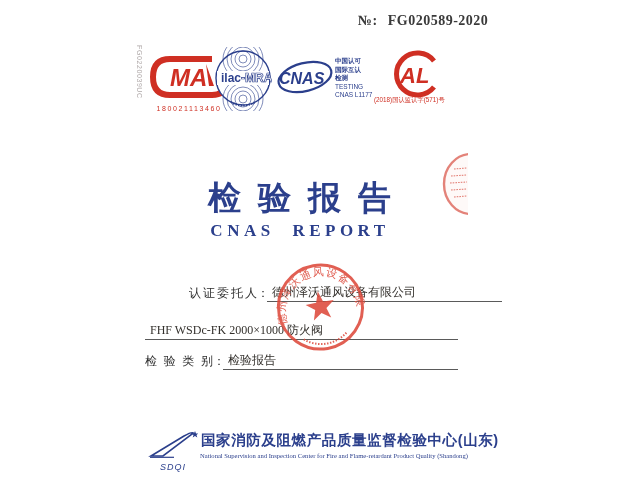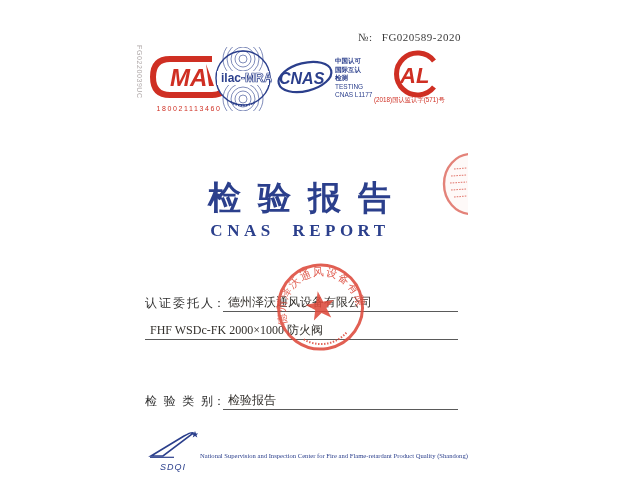--- a/index.html
+++ b/index.html
@@ -2,21 +2,21 @@
 <html><head>
 <meta charset="utf-8">
 <title></title>
 <style>
   html,body{margin:0;padding:0;background:#fbfbfa;}
   .page{position:relative;width:640px;height:480px;background:#ffffff;overflow:hidden;
         font-family:"Liberation Serif","DejaVu Serif",serif;color:#222;}
   .abs{position:absolute;}
 
   
-  .report-no{top:31px;left:358px;font-size:11px;color:#3a3a3a;letter-spacing:.5px;}
+  .report-no{top:13px;left:358px;font-size:14px;color:#3a3a3a;letter-spacing:.5px;font-weight:bold;}
 
   
   .vert-code{top:45px;left:143px;font-size:7px;color:#b0a9a9;letter-spacing:.6px;
              transform:rotate(90deg);transform-origin:top left;white-space:nowrap;
              font-family:"Liberation Sans",sans-serif;}
 
   
   .cma{top:54px;left:148px;width:82px;text-align:center;}
   .cma-num{font-size:7px;color:#cf2f23;letter-spacing:1.6px;margin-top:1px;
            font-family:"Liberation Sans",sans-serif;white-space:nowrap;}
@@ -120,28 +120,28 @@
     <svg width="56" height="48" viewBox="0 0 56 48">
       <path d="M 47,11 A 21,21 0 1 0 47,37" fill="none" stroke="#cf2f23" stroke-width="5"></path>
       <text x="13" y="33" font-size="22" font-weight="bold" font-style="italic" fill="#cf2f23" font-family="Liberation Sans, sans-serif">AL</text>
     </svg>
   </div>
   <div class="abs cal-caption">(2018)国认监认字(571)号</div>
 
   <div class="abs title-cn">检验报告</div>
   <div class="abs title-en">CNAS REPORT</div>
 
-  <div class="field-row" style="top:294px;">
+  <div class="field-row" style="top:284px;margin-left:44px;">
     <span class="f-label"><span class="jt">认证委托人</span><span>：</span></span>
     <span class="f-value">德州泽沃通风设备有限公司</span>
   </div>
   <div class="field-row" style="top:322px;">
     <span class="f-value">FHF WSDc-FK 2000×1000 防火阀</span>
   </div>
-  <div class="field-row" style="top:352px;margin-top:40px;">
+  <div class="field-row" style="top:352px;">
     <span class="f-label"><span class="jt">检验类别</span><span>：</span></span>
     <span class="f-value">检验报告</span>
   </div>
 
   <div class="abs seal">
     <svg width="92" height="92" viewBox="0 0 92 92">
       <circle cx="46" cy="45" r="42" fill="none" stroke="#dd4a3c" stroke-width="3"></circle>
       <defs>
         <path id="sealArc" d="M 11,58 A 36,36 0 1 1 81,58" fill="none"></path>
       </defs>
@@ -167,15 +167,16 @@
   </div>
 
   <div class="abs sdqi">
     <svg width="50" height="28" viewBox="0 0 50 28">
       <path d="M 3,26 L 36,6 Q 44,1.5 45.5,3 L 15,26 Z" fill="#ffffff" stroke="#2b3f8c" stroke-width="1.6"></path>
       <polygon points="47,1 48,3.4 50.5,3.4 48.5,5 49.3,7.4 47,6 44.7,7.4 45.5,5 43.5,3.4 46,3.4" fill="#2b3f8c"></polygon>
       <line x1="2" y1="27.3" x2="26" y2="27.3" stroke="#2b3f8c" stroke-width="1.2"></line>
     </svg>
     <div class="sdqi-text">SDQI</div>
   </div>
+  <div class="abs center-cn">国家消防及阻燃产品质量监督检验中心(山东)</div>
   <div class="abs center-en">National Supervision and Inspection Center for Fire and Flame-retardant Product Quality (Shandong)</div>
 
 </div>
 
 </body></html>

